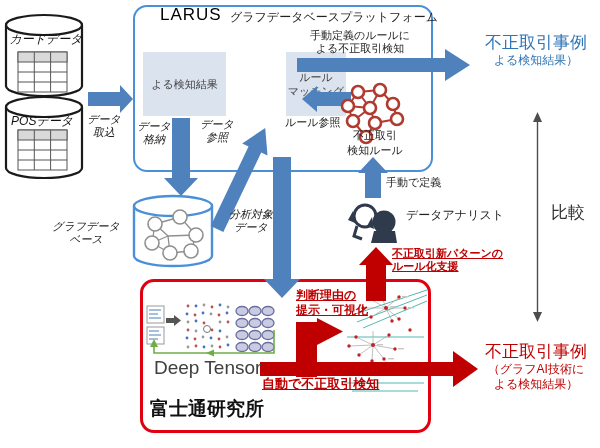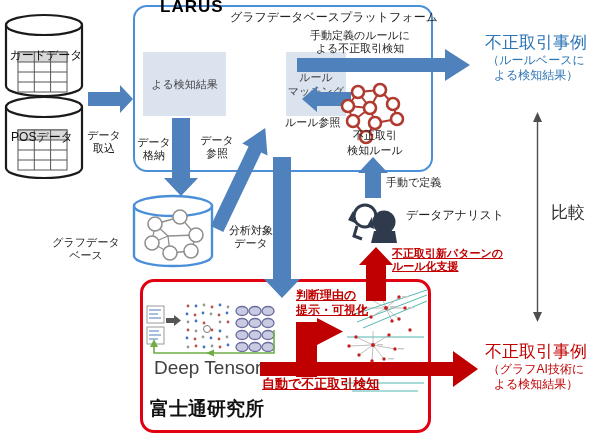--- a/index.html
+++ b/index.html
@@ -5,21 +5,21 @@
   html,body{margin:0;padding:0;background:#fff;}
   .stage{position:relative;width:600px;height:448px;background:#fff;overflow:hidden;
          font-family:"Liberation Sans","DejaVu Sans",sans-serif;}
   .box{position:absolute;background:#fff;border-radius:14px;z-index:1;}
   .larus-box{left:133px;top:5px;width:296px;height:163px;border:2.5px solid #4a90d9;}
   .fujitsu-box{left:140px;top:279px;width:285px;height:148px;border:3px solid #e0000f;}
   .fillbox{position:absolute;background:#dbe3ef;z-index:2;display:flex;align-items:center;
            justify-content:center;text-align:center;color:#3f3f3f;font-size:11px;line-height:14px;}
   svg.overlay{position:absolute;left:0;top:0;z-index:3;pointer-events:none;}
   .lbl{position:absolute;z-index:4;color:#222;font-size:11px;line-height:13px;white-space:nowrap;}
-  .it{margin-top:16px;}
+  .it{font-style:italic;}
   .ctr{text-align:center;}
   .red{color:#c00000;font-weight:bold;text-decoration:underline;}
   .big{font-size:17px;line-height:21px;}
   .sub{font-size:12px;line-height:15px;}
   .blue-t{color:#2e75b6;}
   .red-t{color:#c00000;}
 </style>
 </head>
 <body>
 
@@ -234,21 +234,21 @@
         <polygon points="317,318 343,331.5 317,345"></polygon>
       </g>
     </g>
   </svg>
 
   <div class="lbl it ctr" style="left:8px;top:33px;width:76px;font-size:12px;color:#111"><span>カードデータ</span></div>
   <div class="lbl it ctr" style="left:8px;top:115px;width:68px;font-size:12px;color:#111"><span>POSデータ</span></div>
   <div class="lbl it ctr" style="left:84px;top:113px;width:40px">
     <span>データ</span><br><span>取込</span></div>
 
-  <div class="lbl" style="left:160px;top:0;font-size:17px;font-weight:bold;color:#000;letter-spacing:1px"><span>LARUS</span></div>
+  <div class="lbl" style="left:160px;top:8px;font-size:17px;font-weight:normal;color:#000;letter-spacing:1px"><span>LARUS</span></div>
   <div class="lbl" style="left:230px;top:11px;font-size:12px"><span>グラフデータベースプラットフォーム</span></div>
   <div class="lbl ctr" style="left:298px;top:29px;width:124px">
     <span>手動定義のルールに</span><br><span>よる不正取引検知</span></div>
 
   <div class="lbl it ctr" style="left:130px;top:120px;width:48px">
     <span>データ</span><br><span>格納</span></div>
   <div class="lbl it ctr" style="left:193px;top:118px;width:48px">
     <span>データ</span><br><span>参照</span></div>
   <div class="lbl" style="left:285px;top:116px"><span>ルール参照</span></div>
   <div class="lbl ctr" style="left:338px;top:128px;width:74px;line-height:15px">
@@ -261,21 +261,20 @@
   <div class="lbl" style="left:386px;top:176px"><span>手動で定義</span></div>
 
   <div class="lbl" style="left:406px;top:209px;font-size:12px"><span>データアナリスト</span></div>
   <div class="lbl red" style="left:392px;top:247px;line-height:13px">
     <span>不正取引新パターンの</span><br><span>ルール化支援</span></div>
 
   <div class="lbl" style="left:551px;top:206px;font-size:17px;color:#333"><span>比較</span></div>
 
   <div class="lbl ctr blue-t" style="left:472px;top:32px;width:128px;white-space:normal">
     <div class="big">不正取引事例</div>
-    <div class="sub">（ルールベースに</div>
     <div class="sub">よる検知結果）</div>
   </div>
   <div class="lbl ctr red-t" style="left:472px;top:341px;width:128px;white-space:normal">
     <div class="big">不正取引事例</div>
     <div class="sub">（グラフAI技術に</div>
     <div class="sub">よる検知結果）</div>
   </div>
 
   <div class="lbl red" style="left:296px;top:288px;font-size:12px;line-height:15px">
     <span>判断理由の</span><br><span>提示・可視化</span></div>

